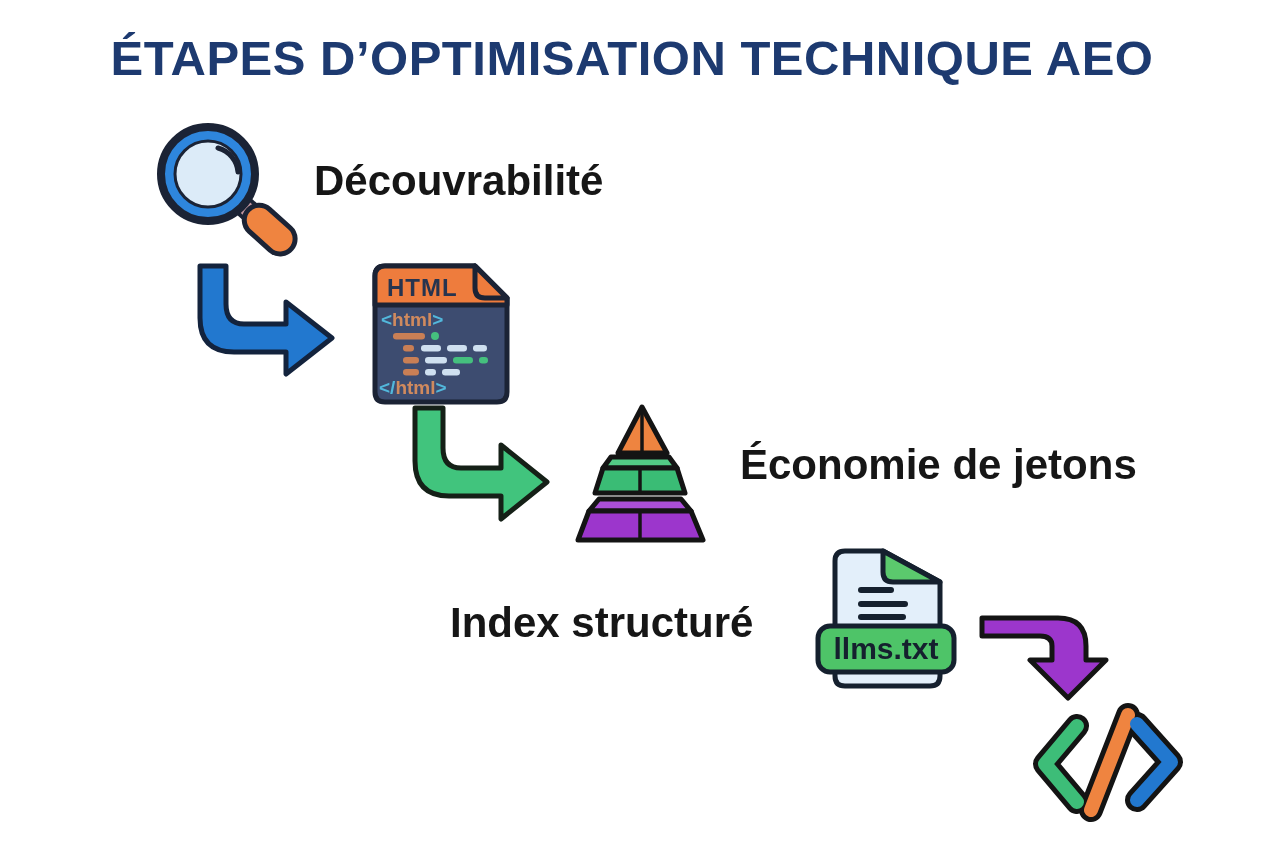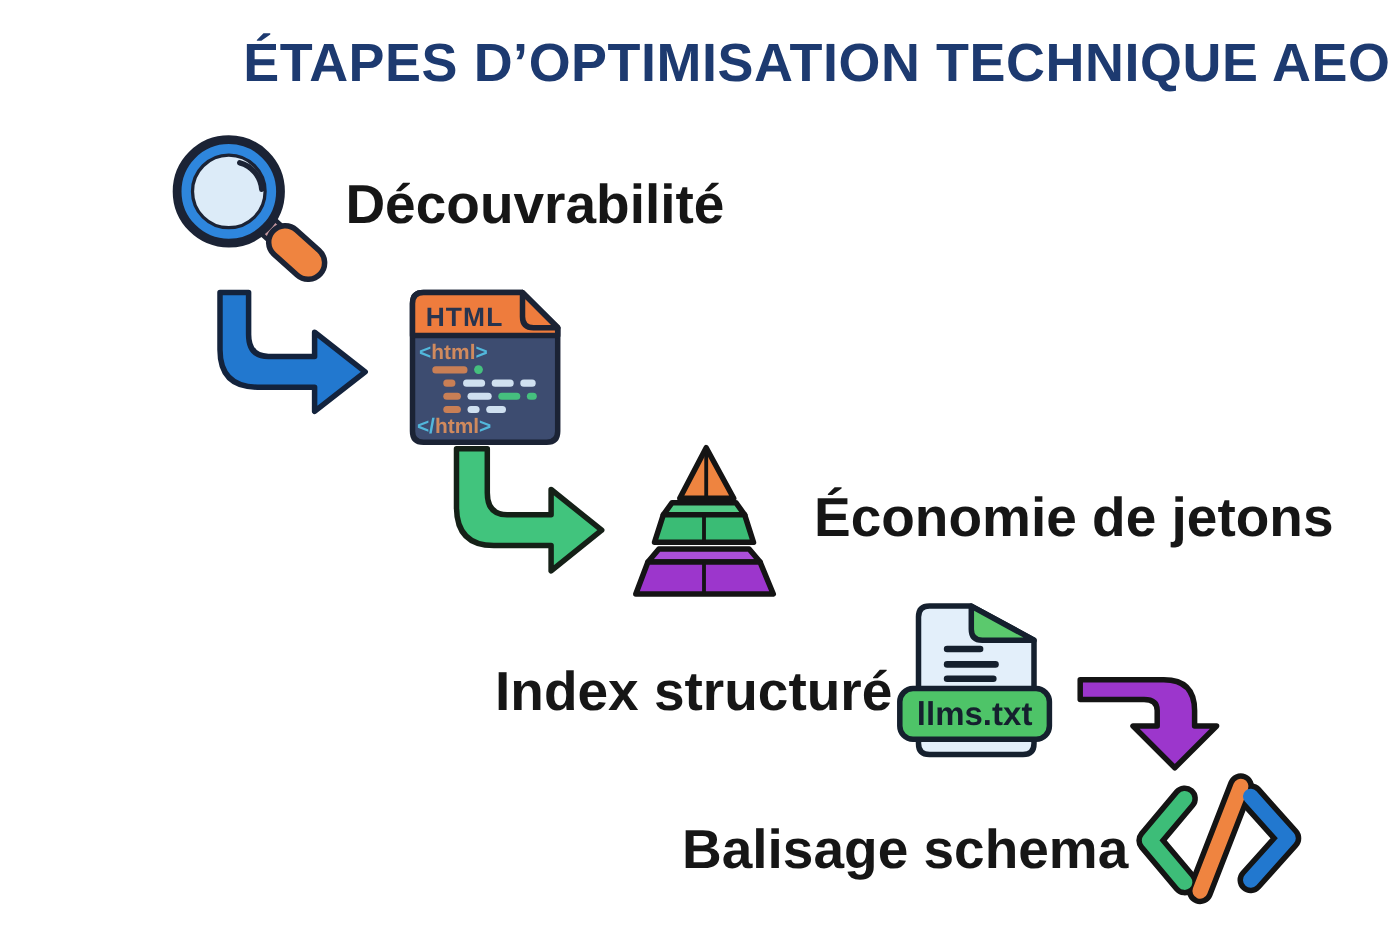--- a/index.html
+++ b/index.html
@@ -10,30 +10,30 @@
     width: 1264px;
     height: 848px;
     background: #ffffff;
     overflow: hidden;
   }
   .title {
     position: absolute;
     top: 30px;
     left: 0;
     width: 100%;
-    text-align: right;
+    text-align: center;
     font-size: 49px;
     font-weight: 700;
     letter-spacing: 0.5px;
     color: #1d3a70;
     white-space: nowrap;
   }
   .step-label {
     position: absolute;
-    font-size: 50px;
+    font-size: 42px;
     font-weight: 700;
     color: #161616;
     white-space: nowrap;
   }
   .label-1 { left: 314px; top: 157px; }
   .label-2 { left: 545px; top: 297px; }
   .label-3 { left: 740px; top: 441px; }
   .label-4 { left: 450px; top: 599px; }
   .label-5 { left: 620px; top: 743px; }
   svg { position: absolute; overflow: visible; }
@@ -131,15 +131,14 @@
   <svg class="codetags-svg" width="154" height="112" viewBox="0 0 154 112">
     <g fill="none" stroke-linecap="round" stroke-linejoin="round">
       <path d="M46,21 L14,59 L46,97" stroke="#141414" stroke-width="24"></path>
       <path d="M97,10 L60,105" stroke="#141414" stroke-width="24"></path>
       <path d="M106,19 L140,57 L106,95" stroke="#141414" stroke-width="24"></path>
       <path d="M46,21 L14,59 L46,97" stroke="#3dbd78" stroke-width="14"></path>
       <path d="M97,10 L60,105" stroke="#ef8440" stroke-width="14"></path>
       <path d="M106,19 L140,57 L106,95" stroke="#2278cf" stroke-width="14"></path>
     </g>
   </svg>
-  <div class="step-label label-5">Balisage schema</div>
 
 </div>
 
 </body></html>

